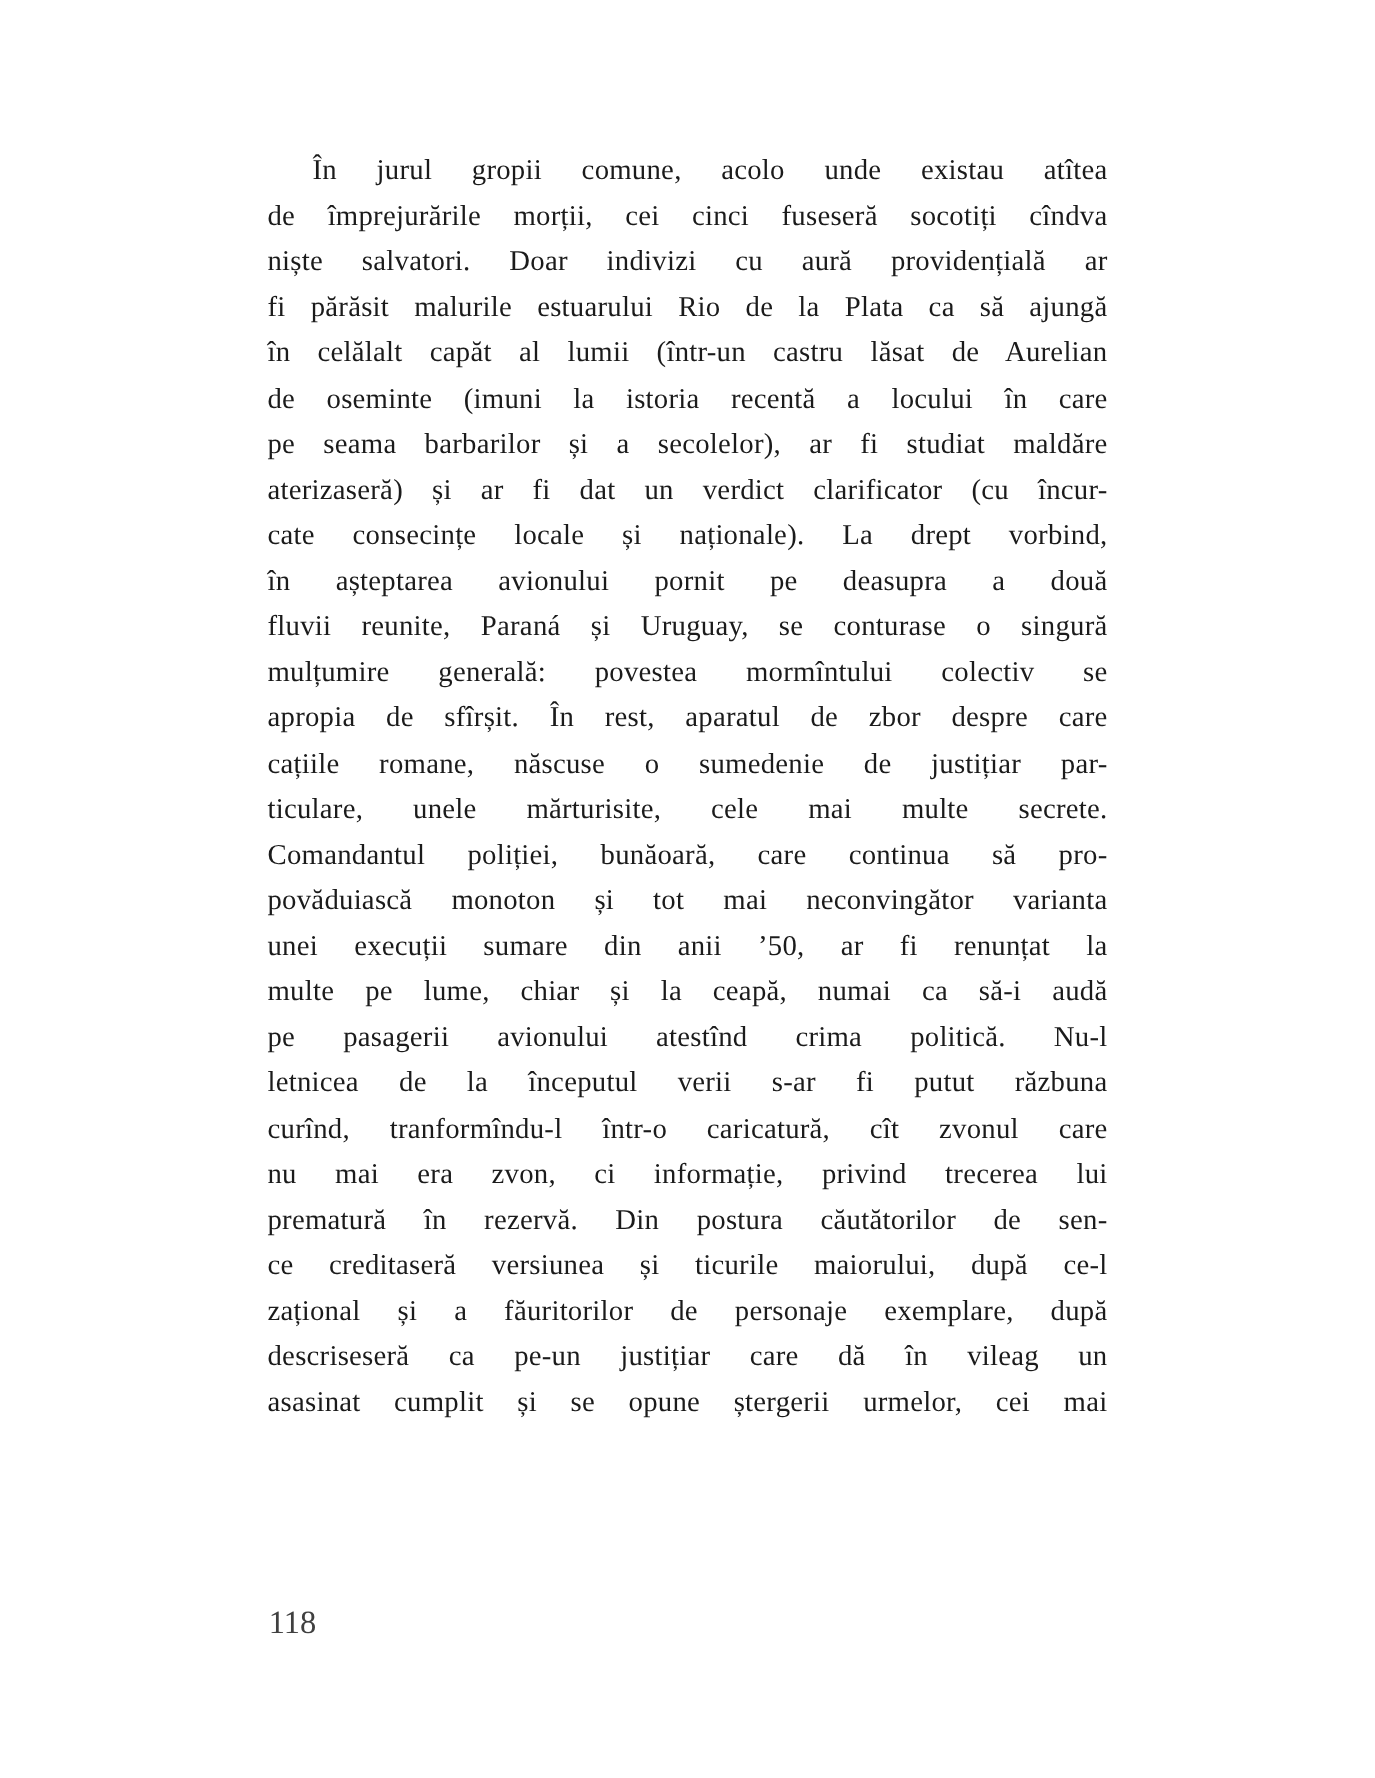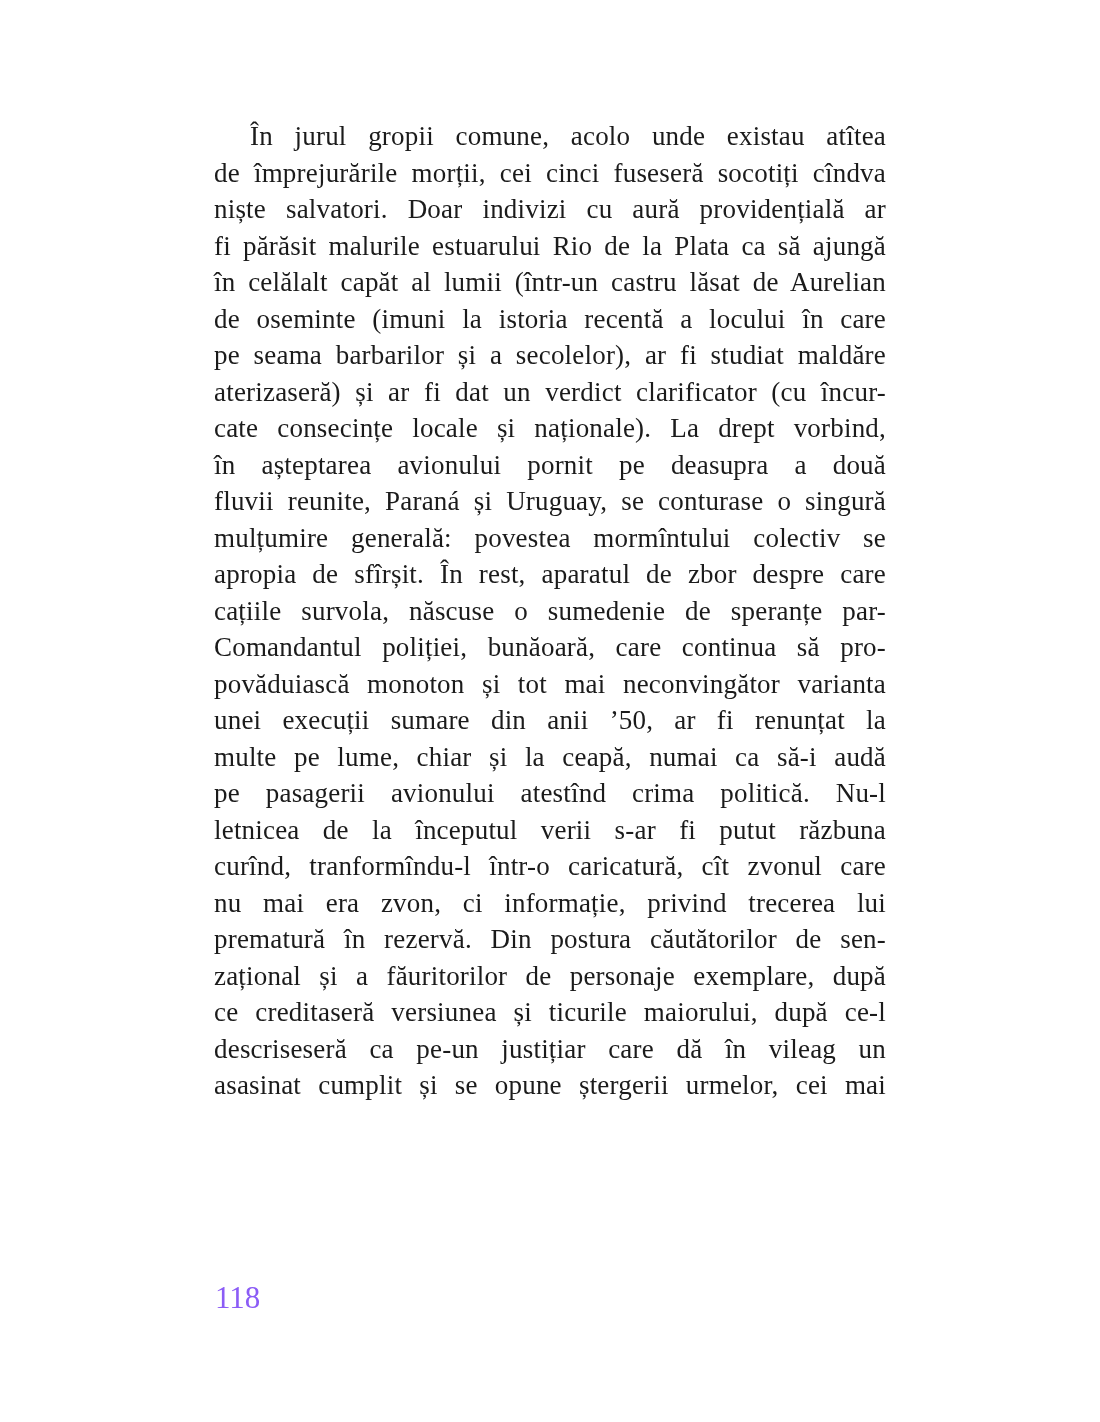--- a/index.html
+++ b/index.html
@@ -14,40 +14,40 @@
     background: #ffffff;
     overflow: hidden;
     font-family: "Liberation Serif", "DejaVu Serif", serif;
     color: #1b1b1b;
   }
   .text-block {
     position: absolute;
     left: 214px;
     top: 118px;
     width: 672px;
-    font-size: 27px;
+    font-size: 23px;
   }
   .line {
     height: 36.5px;
     line-height: 36.5px;
     text-align: justify;
     text-align-last: justify;
     white-space: normal;
     letter-spacing: 0.2px;
   }
   .line.first-line {
     padding-left: 36px;
   }
   .page-number {
     position: absolute;
     left: 215px;
     top: 1280px;
-    font-size: 31px;
+    font-size: 26px;
     line-height: 36px;
-    color: #8b5cf6;
+    color: #404040;
     font-variant-numeric: oldstyle-nums;
   }
 </style>
 </head>
 <body>
 
 <div class="page">
   <div class="text-block">
       <div class="line first-line">În jurul gropii comune, acolo unde existau atîtea</div>
       <div class="line">de împrejurările morții, cei cinci fuseseră socotiți cîndva</div>
@@ -55,29 +55,30 @@
       <div class="line">fi părăsit malurile estuarului Rio de la Plata ca să ajungă</div>
       <div class="line">în celălalt capăt al lumii (într-un castru lăsat de Aurelian</div>
       <div class="line">de oseminte (imuni la istoria recentă a locului în care</div>
       <div class="line">pe seama barbarilor și a secolelor), ar fi studiat maldăre</div>
       <div class="line">aterizaseră) și ar fi dat un verdict clarificator (cu încur-</div>
       <div class="line">cate consecințe locale și naționale). La drept vorbind,</div>
       <div class="line">în așteptarea avionului pornit pe deasupra a două</div>
       <div class="line">fluvii reunite, Paraná și Uruguay, se conturase o singură</div>
       <div class="line">mulțumire generală: povestea mormîntului colectiv se</div>
       <div class="line">apropia de sfîrșit. În rest, aparatul de zbor despre care</div>
-      <div class="line">cațiile survola, născuse o sumedenie de speranțe par-</div>
+      <div class="line">cațiile romane, născuse o sumedenie de justițiar par-</div>
+      <div class="line">ticulare, unele mărturisite, cele mai multe secrete.</div>
       <div class="line">Comandantul poliției, bunăoară, care continua să pro-</div>
       <div class="line">povăduiască monoton și tot mai neconvingător varianta</div>
       <div class="line">unei execuții sumare din anii ’50, ar fi renunțat la</div>
       <div class="line">multe pe lume, chiar și la ceapă, numai ca să-i audă</div>
       <div class="line">pe pasagerii avionului atestînd crima politică. Nu-l</div>
       <div class="line">letnicea de la începutul verii s-ar fi putut răzbuna</div>
       <div class="line">curînd, tranformîndu-l într-o caricatură, cît zvonul care</div>
       <div class="line">nu mai era zvon, ci informație, privind trecerea lui</div>
       <div class="line">prematură în rezervă. Din postura căutătorilor de sen-</div>
+      <div class="line">ce creditaseră versiunea și ticurile maiorului, după ce-l</div>
       <div class="line">zațional și a făuritorilor de personaje exemplare, după</div>
-      <div class="line">ce creditaseră versiunea și ticurile maiorului, după ce-l</div>
       <div class="line">descriseseră ca pe-un justițiar care dă în vileag un</div>
       <div class="line last-line">asasinat cumplit și se opune ștergerii urmelor, cei mai</div>
     </div>
   <div class="page-number">118</div>
 </div>
 
 </body></html>

